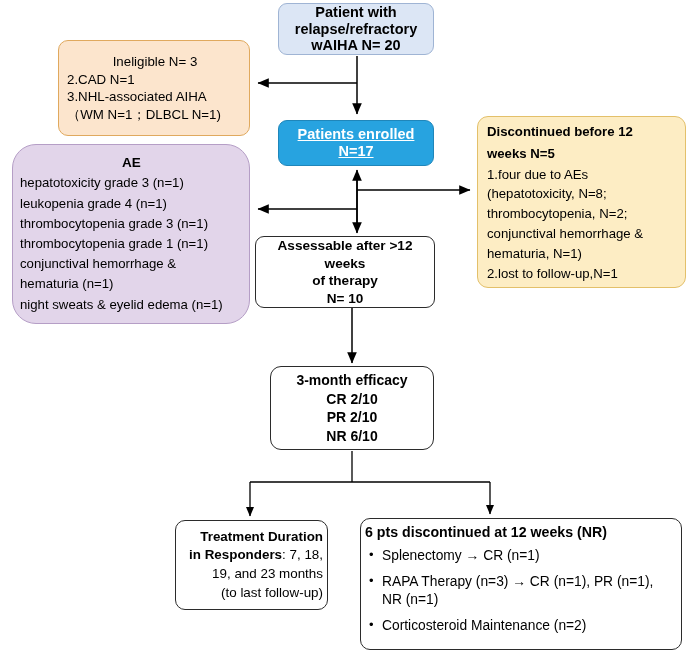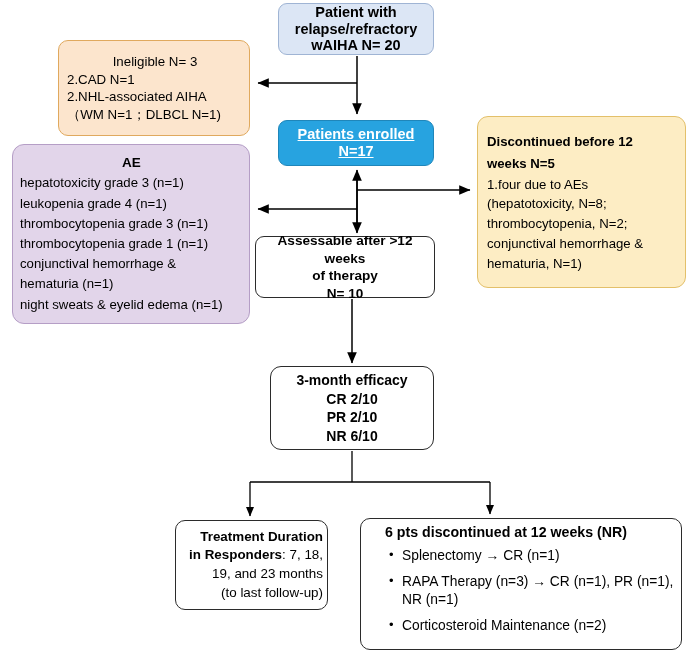--- a/index.html
+++ b/index.html
@@ -77,21 +77,21 @@
     line-height: 17.5px;
     text-align: center;
     text-decoration: underline;
   }
 
   
   #n-ae {
     left: 12px; top: 144px; width: 238px; height: 180px;
     background: #e2d5ea;
     border-color: #b59ec6;
-    border-radius: 12px;
+    border-radius: 24px;
     font-size: 13.2px;
     line-height: 20.2px;
     padding: 5px 6px 5px 7px;
     text-align: left;
   }
   #n-ae .title { text-align: center; font-weight: bold; font-size: 13.5px; }
 
   
   #n-disc {
     left: 477px; top: 116px; width: 209px; height: 172px;
@@ -100,21 +100,21 @@
     border-radius: 11px;
     font-size: 13.2px;
     line-height: 19.8px;
     padding: 5px 6px 5px 9px;
     text-align: left;
   }
   #n-disc .title { font-weight: bold; line-height: 22px; }
 
   
   #n-assess {
-    left: 255px; top: 236px; width: 180px; height: 62px;
+    left: 255px; top: 236px; width: 180px; height: 72px;
     background: #ffffff;
     border-color: #2b2b2b;
     border-radius: 9px;
     font-weight: bold;
     font-size: 13.6px;
     line-height: 17.5px;
     text-align: center;
     padding: 1px 2px;
   }
 
@@ -144,21 +144,21 @@
   #n-duration b { font-weight: bold; }
 
   
   #n-sixpts {
     left: 360px; top: 518px; width: 322px; height: 132px;
     background: #ffffff;
     border-color: #2b2b2b;
     border-radius: 10px;
     font-size: 13.8px;
     line-height: 18.4px;
-    padding: 4px 6px 4px 24px;
+    padding: 4px 6px 4px 4px;
     text-align: left;
     justify-content: flex-start;
   }
   #n-sixpts .title { font-weight: bold; font-size: 14.2px; margin-bottom: 6px; }
   #n-sixpts ul {
     margin: 0;
     padding-left: 17px;
     list-style: none;
   }
   #n-sixpts li {
@@ -222,21 +222,21 @@
 
   <div class="node center" id="n-source">
     <span class="line">Patient with</span>
     <span class="line">relapse/refractory</span>
     <span class="line">wAIHA N= 20</span>
   </div>
 
   <div class="node" id="n-ineligible">
     <span class="line title">Ineligible N= 3</span>
     <span class="line">2.CAD N=1</span>
-    <span class="line">2.NHL-associated AIHA</span>
+    <span class="line">3.NHL-associated AIHA</span>
     <span class="line">（WM N=1；DLBCL N=1)</span>
   </div>
 
   <div class="node center" id="n-enrolled">
     <span class="line">Patients enrolled</span>
     <span class="line">N=17</span>
   </div>
 
   <div class="node" id="n-ae">
     <span class="line title">AE</span>
@@ -250,20 +250,21 @@
   </div>
 
   <div class="node" id="n-disc">
     <span class="line title">Discontinued before 12</span>
     <span class="line title">weeks N=5</span>
     <span class="line">1.four due to AEs</span>
     <span class="line">(hepatotoxicity, N=8;</span>
     <span class="line">thrombocytopenia, N=2;</span>
     <span class="line">conjunctival hemorrhage &amp;</span>
     <span class="line">hematuria, N=1)</span>
+    <span class="line">2.lost to follow-up,N=1</span>
   </div>
 
   <div class="node center" id="n-assess">
     <span class="line">Assessable after &gt;12 weeks</span>
     <span class="line">of therapy</span>
     <span class="line">N= 10</span>
   </div>
 
   <div class="node center" id="n-efficacy">
     <span class="line">3-month efficacy</span>

